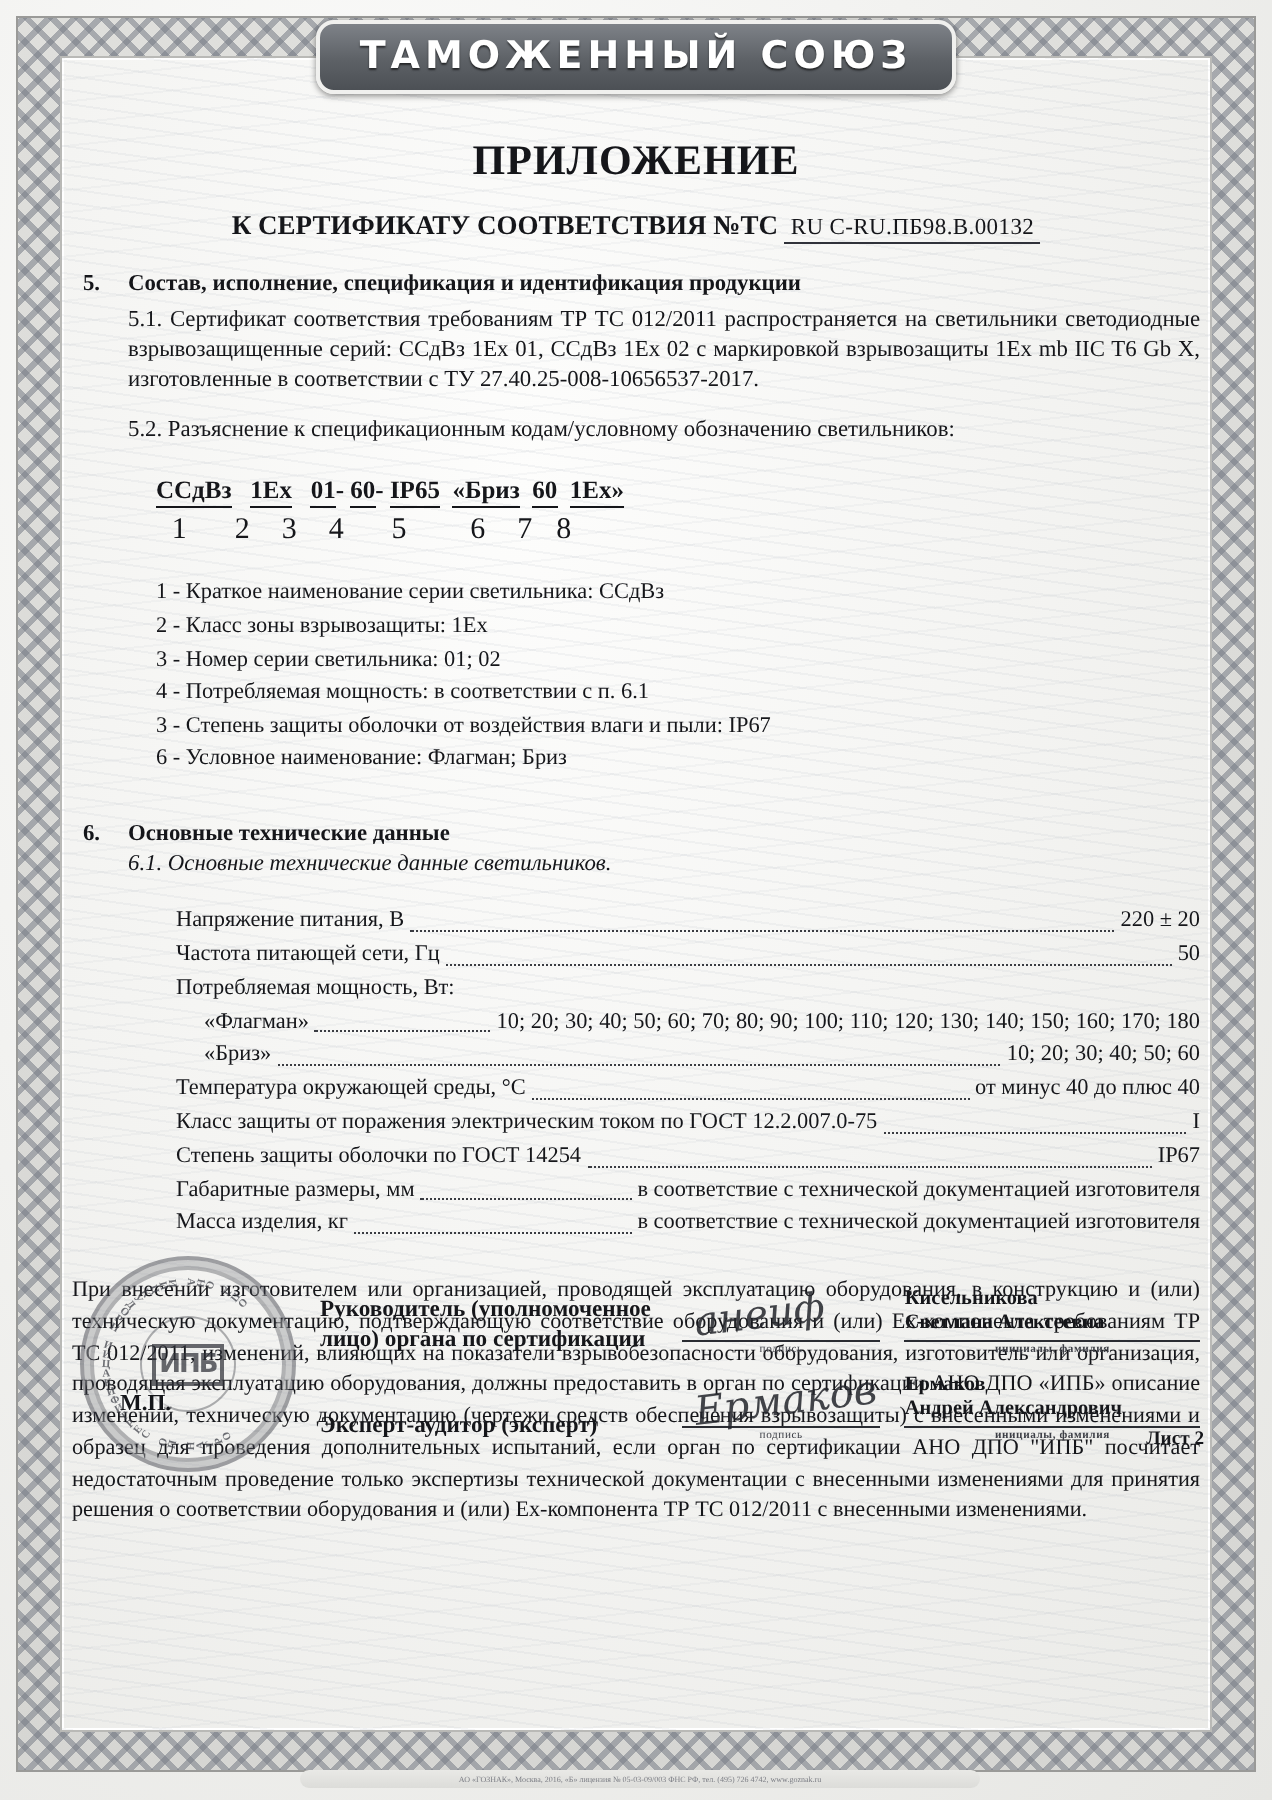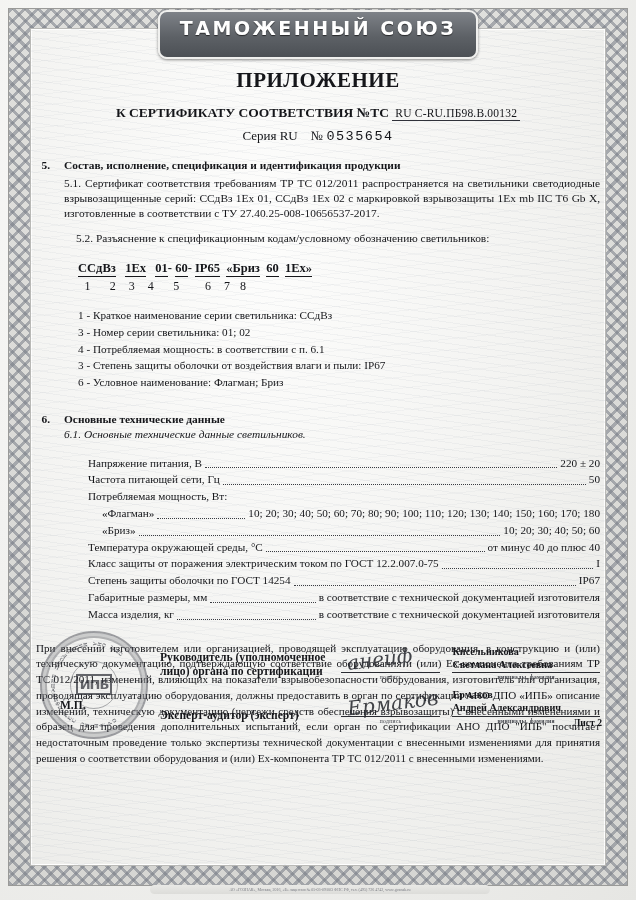--- a/index.html
+++ b/index.html
@@ -36,21 +36,21 @@
     background:
       repeating-linear-gradient(8deg, rgba(160,168,180,.10) 0 1px, rgba(0,0,0,0) 1px 7px),
       repeating-linear-gradient(-6deg, rgba(160,168,180,.08) 0 1px, rgba(0,0,0,0) 1px 11px);
     pointer-events:none;
   }
   .content{position:absolute;left:36px;top:32px;width:564px;}
 
   
   .plaque-wrap{position:absolute;left:0;top:-22px;width:564px;text-align:center;}
   .plaque{
-    display:inline-block;padding:5px 20px 18px;
+    display:inline-block;padding:5px 20px 6px;
     background:linear-gradient(#7e8288,#5d6166 55%,#4c5055);
     border:2px solid #f0f0ee;border-radius:9px;
     box-shadow:0 1px 3px rgba(0,0,0,.45);
   }
   .plaque span{
     color:#fff;font-family:"DejaVu Sans", sans-serif;
     font-weight:bold;font-size:19px;letter-spacing:2.5px;
     text-shadow:0 1px 1px rgba(0,0,0,.6);
   }
 
@@ -60,27 +60,27 @@
   }
   .cert-line{font-size:13.5px;font-weight:bold;text-align:center;color:#15161a;white-space:nowrap;}
   .cert-num{font-weight:normal;font-size:11.5px;border-bottom:1px solid #30323a;padding:0 3px 1px;letter-spacing:.2px;margin-top:12px;}
   .serial-line{text-align:center;font-size:13px;margin-top:7px;color:#15161a;}
   .serial-line .sn{font-family:"Liberation Mono", monospace;font-size:13.5px;letter-spacing:1.5px;}
 
   .sec{margin-top:14px;font-size:11.4px;color:#15161a;line-height:1.33;}
   .sec-head{font-weight:bold;display:flex;gap:14px;}
   .sec-head .no{width:14px;text-align:right;}
   .sub{margin-left:28px;margin-top:3px;text-align:justify;}
-  .sub-ind{margin-left:40px;margin-top:9px;}
+  .sub-ind{margin-left:28px;margin-top:9px;}
 
   
   .codebox{margin:14px 0 0 42px;}
   .codeline{font-size:12.5px;font-weight:bold;color:#15161a;}
   .codeline u{text-decoration:none;border-bottom:1px solid #15161a;padding-bottom:1px;}
-  .codenums{font-size:12px;margin-top:3px;color:#15161a;letter-spacing:.2px;}
+  .codenums{font-size:15px;margin-top:3px;color:#15161a;letter-spacing:.2px;}
   .legend{margin:12px 0 0 42px;font-size:11.2px;line-height:1.48;color:#15161a;}
 
   
   .specs{margin:12px 0 0 52px;font-size:11.2px;color:#15161a;}
   .row{display:flex;align-items:flex-end;line-height:1.5;white-space:nowrap;justify-content:center;}
   .row .lbl{flex:0 0 auto;}
   .row .dots{
     flex:1 1 auto;margin:0 3px 3px;
     border-bottom:1.5px dotted #3a3c42;min-width:8px;
   }
@@ -161,27 +161,20 @@
     </div>
 
     <h1 class="title">ПРИЛОЖЕНИЕ</h1>
 
     <div class="cert-line">
       <span>К СЕРТИФИКАТУ СООТВЕТСТВИЯ</span>
       <span>№ТС</span>
       <span class="cert-num">RU C-RU.ПБ98.В.00132</span>
     </div>
 
-    <div class="serial-line">
-      <span>Серия</span>
-      <span>RU</span>
-      &nbsp;&nbsp;
-      <span>№</span>
-      <span class="sn">0535654</span>
-    </div>
 
     <div class="sec">
       <div class="sec-head">
         <div class="no">5.</div>
         <div>Состав, исполнение, спецификация и идентификация продукции</div>
       </div>
       <div class="sub">5.1. Сертификат соответствия требованиям ТР ТС 012/2011 распространяется на светильники светодиодные взрывозащищенные серий: ССдВз 1Ex 01, ССдВз 1Ex 02 с маркировкой взрывозащиты 1Ex mb IIC T6 Gb X, изготовленные в соответствии с ТУ 27.40.25-008-10656537-2017.</div>
       <div class="sub-ind">5.2.      Разъяснение к спецификационным кодам/условному обозначению светильников:</div>
 
       <div class="codebox">
@@ -202,20 +195,21 @@
           &nbsp;&nbsp;&nbsp;<span>4</span>
           &nbsp;&nbsp;&nbsp;&nbsp;&nbsp;<span>5</span>
           &nbsp;&nbsp;&nbsp;&nbsp;&nbsp;&nbsp;&nbsp;<span>6</span>
           &nbsp;&nbsp;&nbsp;<span>7</span>
           &nbsp;&nbsp;<span>8</span>
         </div>
       </div>
 
       <div class="legend">
         <div>1 - Краткое наименование серии светильника:  ССдВз</div>
+        <div>2 - Класс зоны взрывозащиты: 1Ex</div>
         <div>3 - Номер серии светильника: 01; 02</div>
         <div>4 - Потребляемая мощность: в соответствии с п. 6.1</div>
         <div>3 - Степень защиты оболочки от воздействия влаги и пыли: IP67</div>
         <div>6 - Условное наименование: Флагман; Бриз</div>
       </div>
     </div>
 
     <div class="sec" style="margin-top:22px;">
       <div class="sec-head">
         <div class="no">6.</div>

